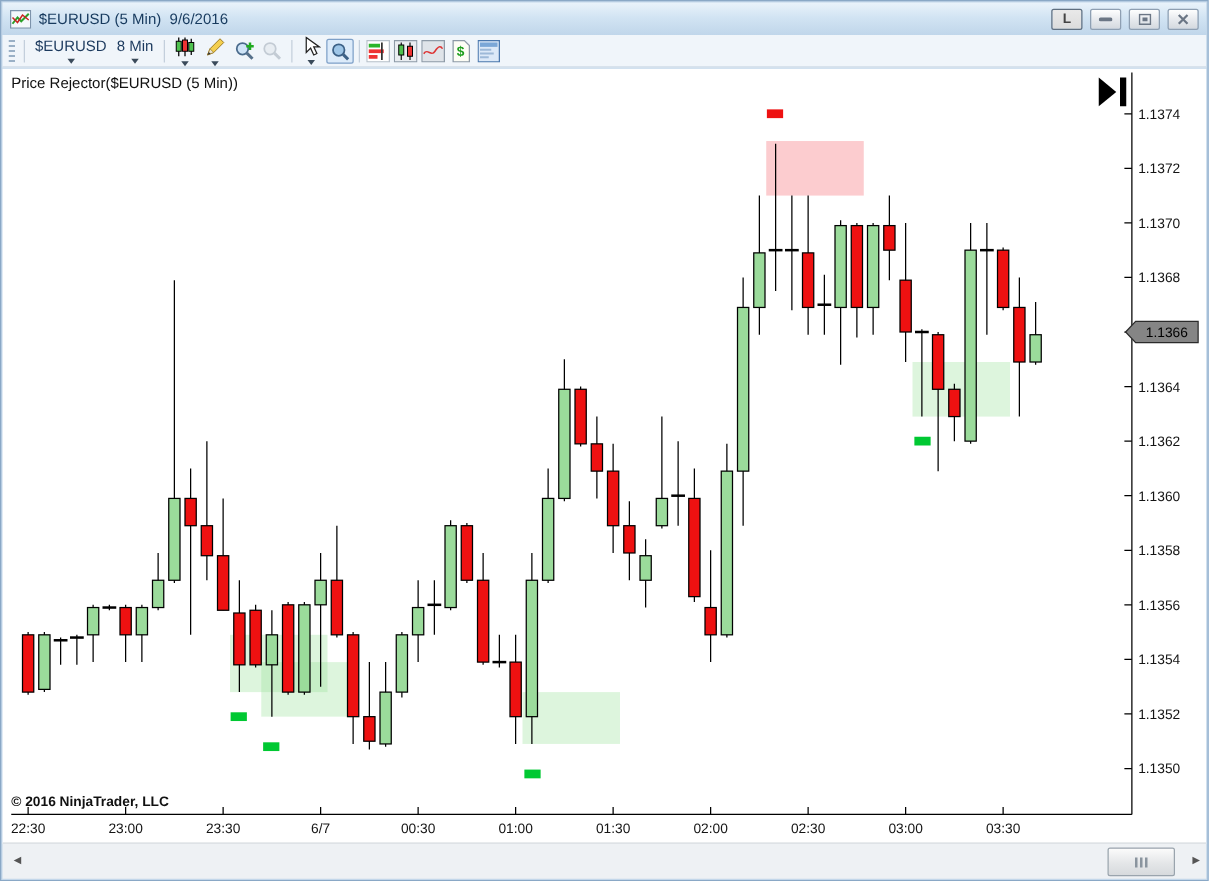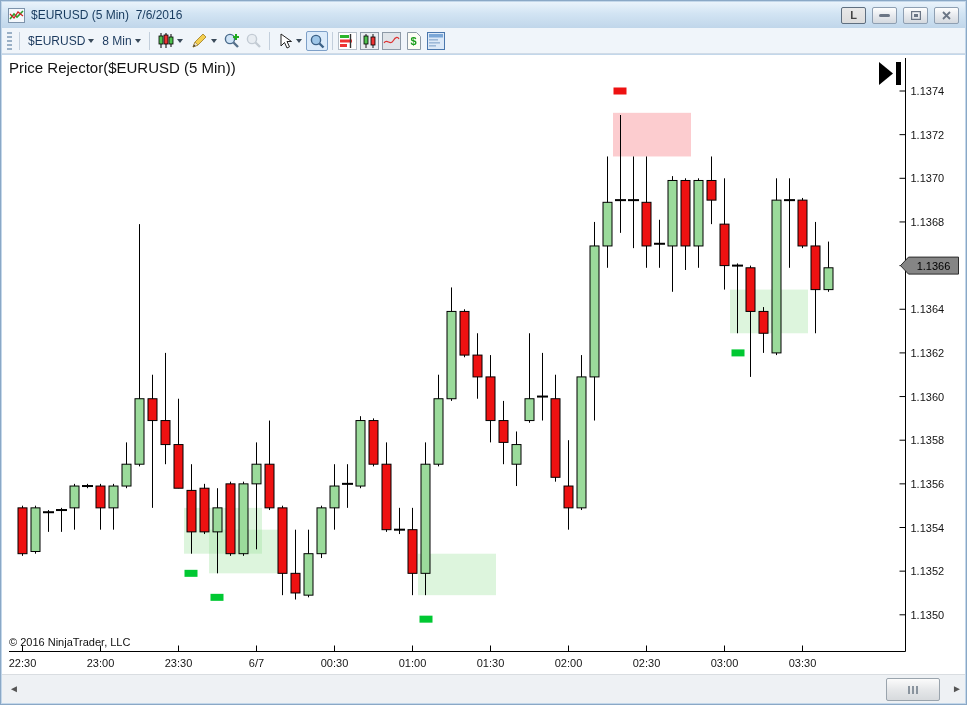--- a/index.html
+++ b/index.html
@@ -14,49 +14,49 @@
   .winbtns{margin-left:auto;display:flex;gap:6px;align-items:center;}
   .wbtn{width:25px;height:17px;border:1px solid #8e9fb2;border-radius:2px;
     background:linear-gradient(#fefefe,#e7eaee 50%,#d4d9df);display:flex;align-items:center;justify-content:center;
     font-size:11px;color:#444;padding:0;cursor:default;}
   .wbtn.pressed{border-color:#5f6f80;background:linear-gradient(#e9e9e9,#dcdcdc);font-weight:bold;}
   
   .toolbar{position:absolute;left:1px;top:27px;right:1px;height:26px;background:#f0f5fa;
     border-bottom:1px solid #d0dbe7;display:flex;align-items:center;padding:0 2px;box-sizing:border-box;}
   .grip{width:5px;height:18px;margin:0 3px;background:repeating-linear-gradient(#9ab0c6 0 2px,transparent 2px 4px);}
   .tsep{width:1px;height:18px;background:#c3cfdc;margin:0 4px;}
-  .tbtn{display:flex;align-items:center;gap:3px;padding:2px 4px;border-radius:2px;font-size:12px;color:#1c3least;color:#1c3a5e;cursor:default;}
+  .tbtn{display:flex;align-items:center;gap:3px;padding:2px 4px;border-radius:2px;font-size:12px;color:#1c3least;color:#1c3a5e;cursor:default;flex-direction:column;}
   .caret{width:0;height:0;border-left:3.5px solid transparent;border-right:3.5px solid transparent;border-top:4px solid #3a4a5a;}
   .ibtn{width:22px;height:20px;display:flex;align-items:center;justify-content:center;}
   .ibtn.pressed{border:1px solid #7ea0c8;background:#dcebfa;border-radius:2px;box-sizing:border-box;}
   
   .chartarea{position:absolute;left:1px;top:54px;right:1px;bottom:29px;background:#fff;}
   #chart-svg{position:absolute;left:0;top:0;}
-  .ind-label{position:absolute;left:7px;top:4px;font-size:15px;color:#111;}
+  .ind-label{position:absolute;left:7px;top:4px;font-size:12px;color:#111;}
   .goto-end{position:absolute;left:876px;top:6px;}
-  .copyright{position:absolute;left:7px;top:581px;font-size:11px;color:#111;}
+  .copyright{position:absolute;left:7px;top:581px;font-size:11px;color:#111;font-weight:bold;}
   
   .scrollbar{position:absolute;left:1px;right:1px;bottom:1px;height:28px;background:#eef1f4;border-top:1px solid #d9dde1;}
   .sb-arrow{position:absolute;top:8px;font-size:10px;color:#555;}
   .sb-thumb{position:absolute;left:884px;top:3px;width:52px;height:21px;border:1px solid #9aa4ad;border-radius:2px;
     background:linear-gradient(#fbfbfb,#e4e6e8 55%,#d7dadd);display:flex;align-items:center;justify-content:center;gap:2px;}
   .sb-thumb i{display:block;width:2px;height:8px;background:#8a949e;}
 </style>
 </head>
 <body>
 
 <div class="window">
 
   <div class="titlebar">
     <svg class="app-icon" viewBox="0 0 17 15">
       <rect x="0.5" y="0.5" width="16" height="14" fill="#f4f8fc" stroke="#7d93ab"></rect>
       <path d="M2 11 L6 6 L9 9 L15 3" stroke="#2aa02a" stroke-width="1.6" fill="none"></path>
       <path d="M2 6 L6 10 L10 4 L15 8" stroke="#cc2222" stroke-width="1.2" fill="none"></path>
     </svg>
-    <span class="title-text">$EURUSD (5 Min)  7/6/2016</span>
+    <span class="title-text">$EURUSD (5 Min)  9/6/2016</span>
     <div class="winbtns">
       <button class="wbtn pressed">L</button>
       <button class="wbtn">
         <svg width="11" height="5" viewBox="0 0 11 5">
             <rect x="0" y="1" width="11" height="3" rx="1.5" fill="#6b7685"></rect>
           </svg>
       </button>
       <button class="wbtn">
         <svg width="10" height="9" viewBox="0 0 10 9">
             <rect x="0.5" y="0.5" width="9" height="8" fill="none" stroke="#6b7685" stroke-width="1.4"></rect>

